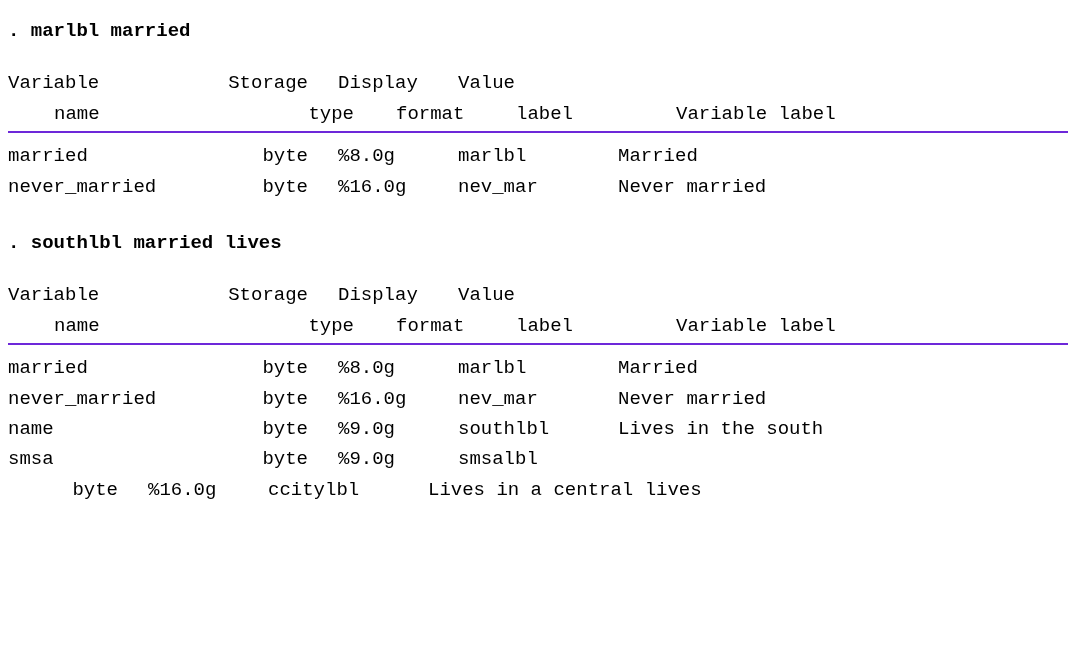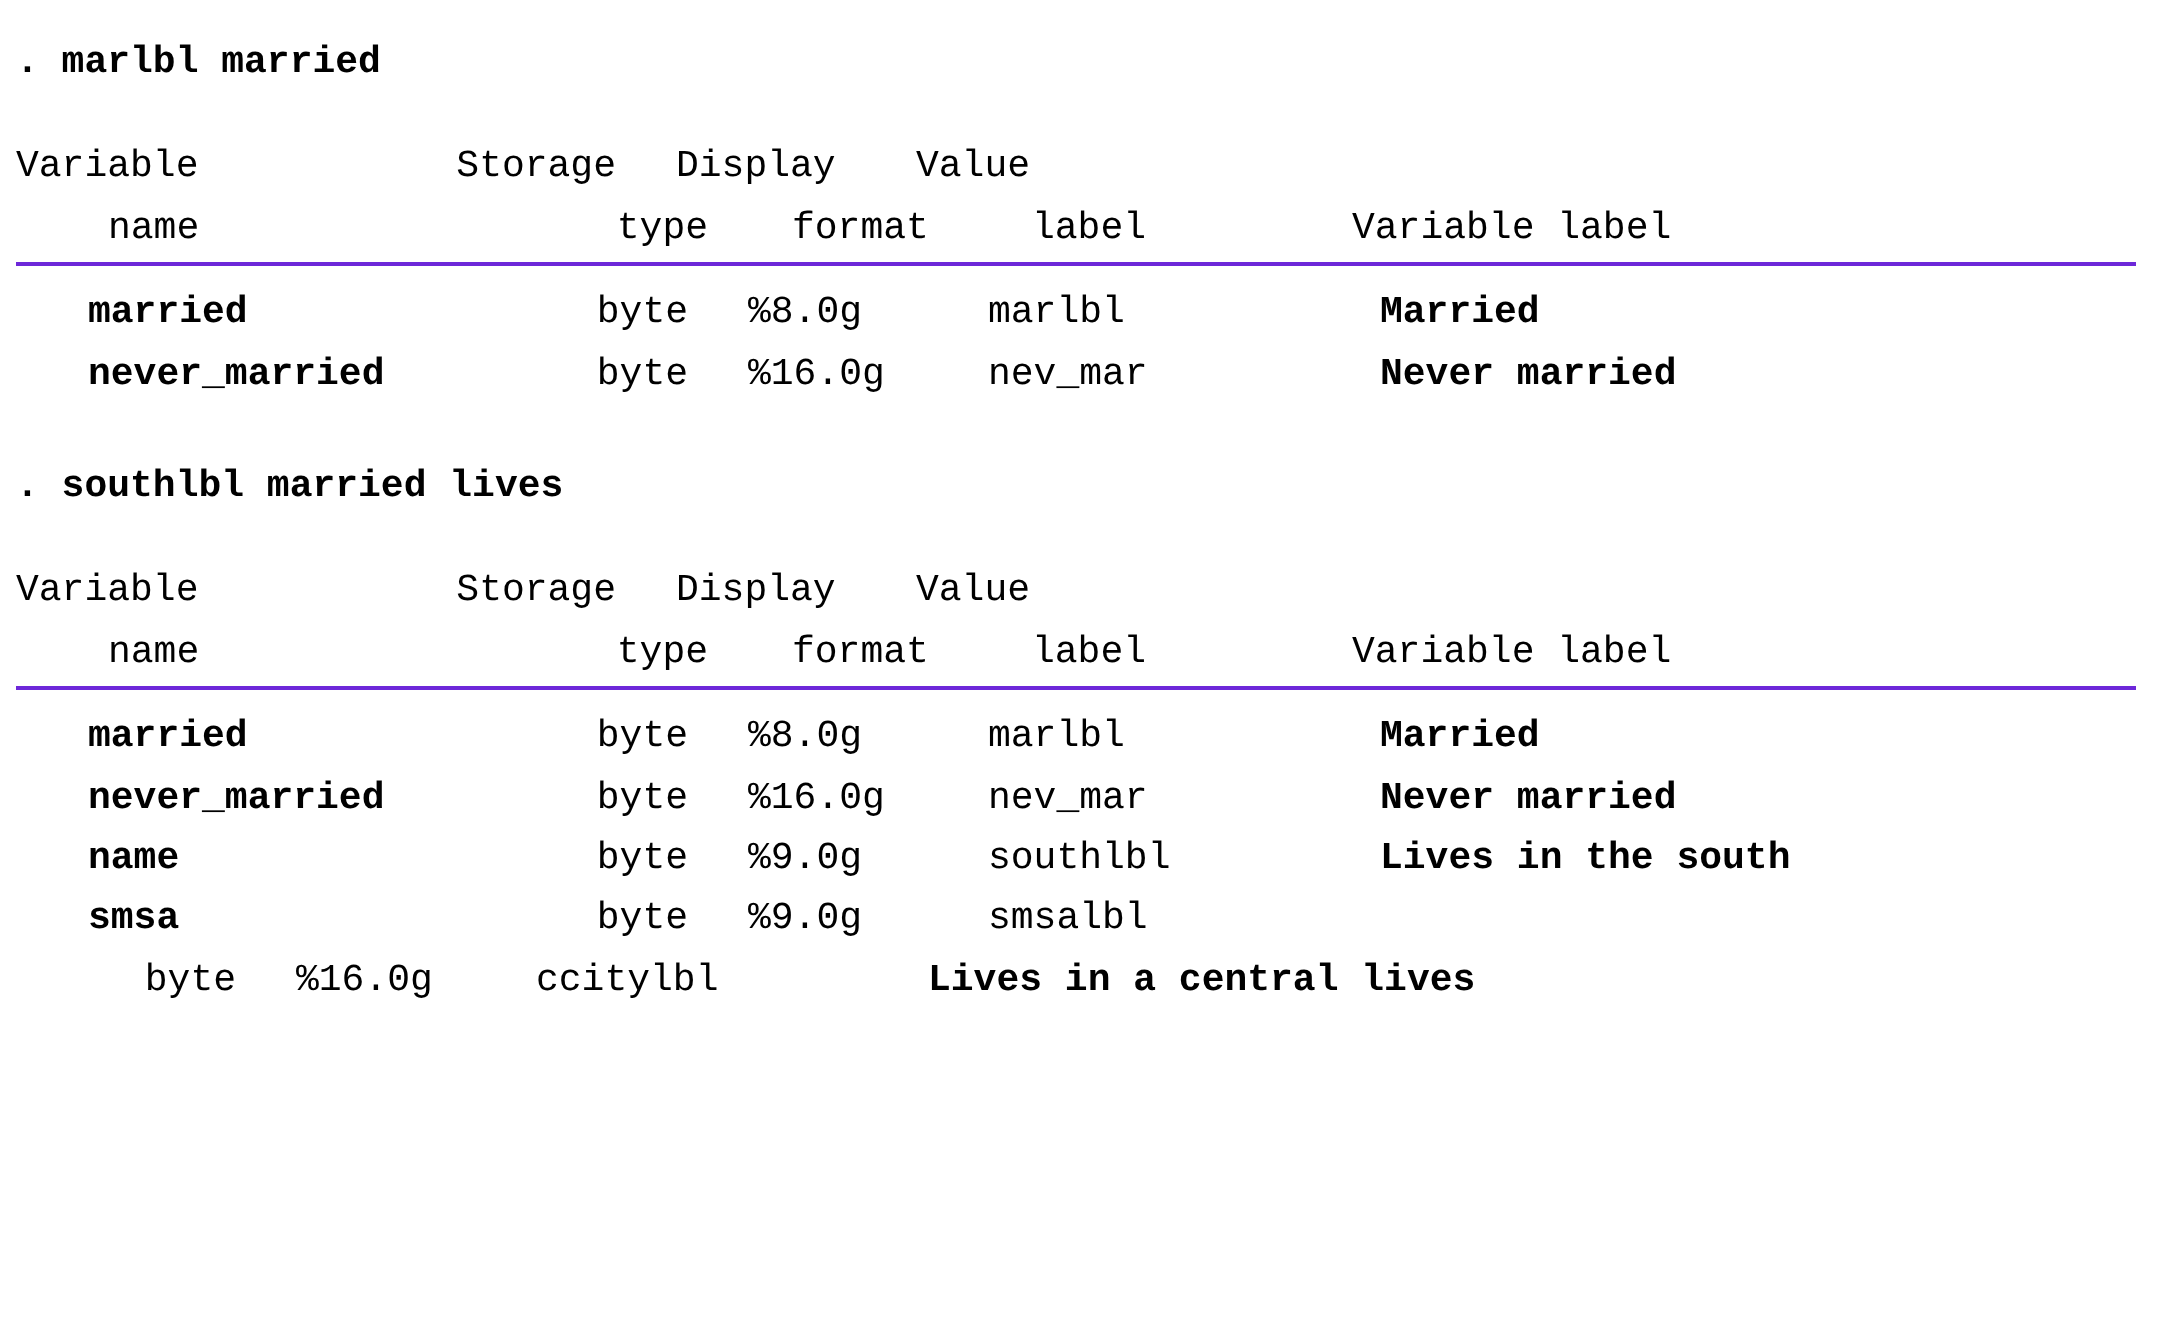--- a/index.html
+++ b/index.html
@@ -14,21 +14,21 @@
     }
     .block { width: 1060px; }
     .cmd { font-weight: bold; margin-bottom: 22px; margin-top: 4px; }
     .hdr-row1, .hdr-row2, .data-row { display: flex; align-items: flex-end; }
     .hdr-row2 { border-bottom: 2px solid #6d28d9; padding-bottom: 2px; margin-bottom: 8px; }
     .col-name   { width: 190px; }
     .col-type   { width: 110px; text-align: right; padding-right: 30px; }
     .col-fmt    { width: 120px; text-align: left; }
     .col-vallbl { width: 160px; text-align: left; }
     .col-varlbl { flex: 1; text-align: left; }
-    .bold { font-weight: bold; margin-left: 36px; }
+    .bold { font-weight: normal; }
     .pad-name-sub { padding-left: 46px; }
     .fmt-sub { padding-left: 12px; }
   </style>
 </head>
 <body>
 
 <div class="block">
   <div class="cmd">. marlbl married</div>
 
   <div class="hdr-row1">

